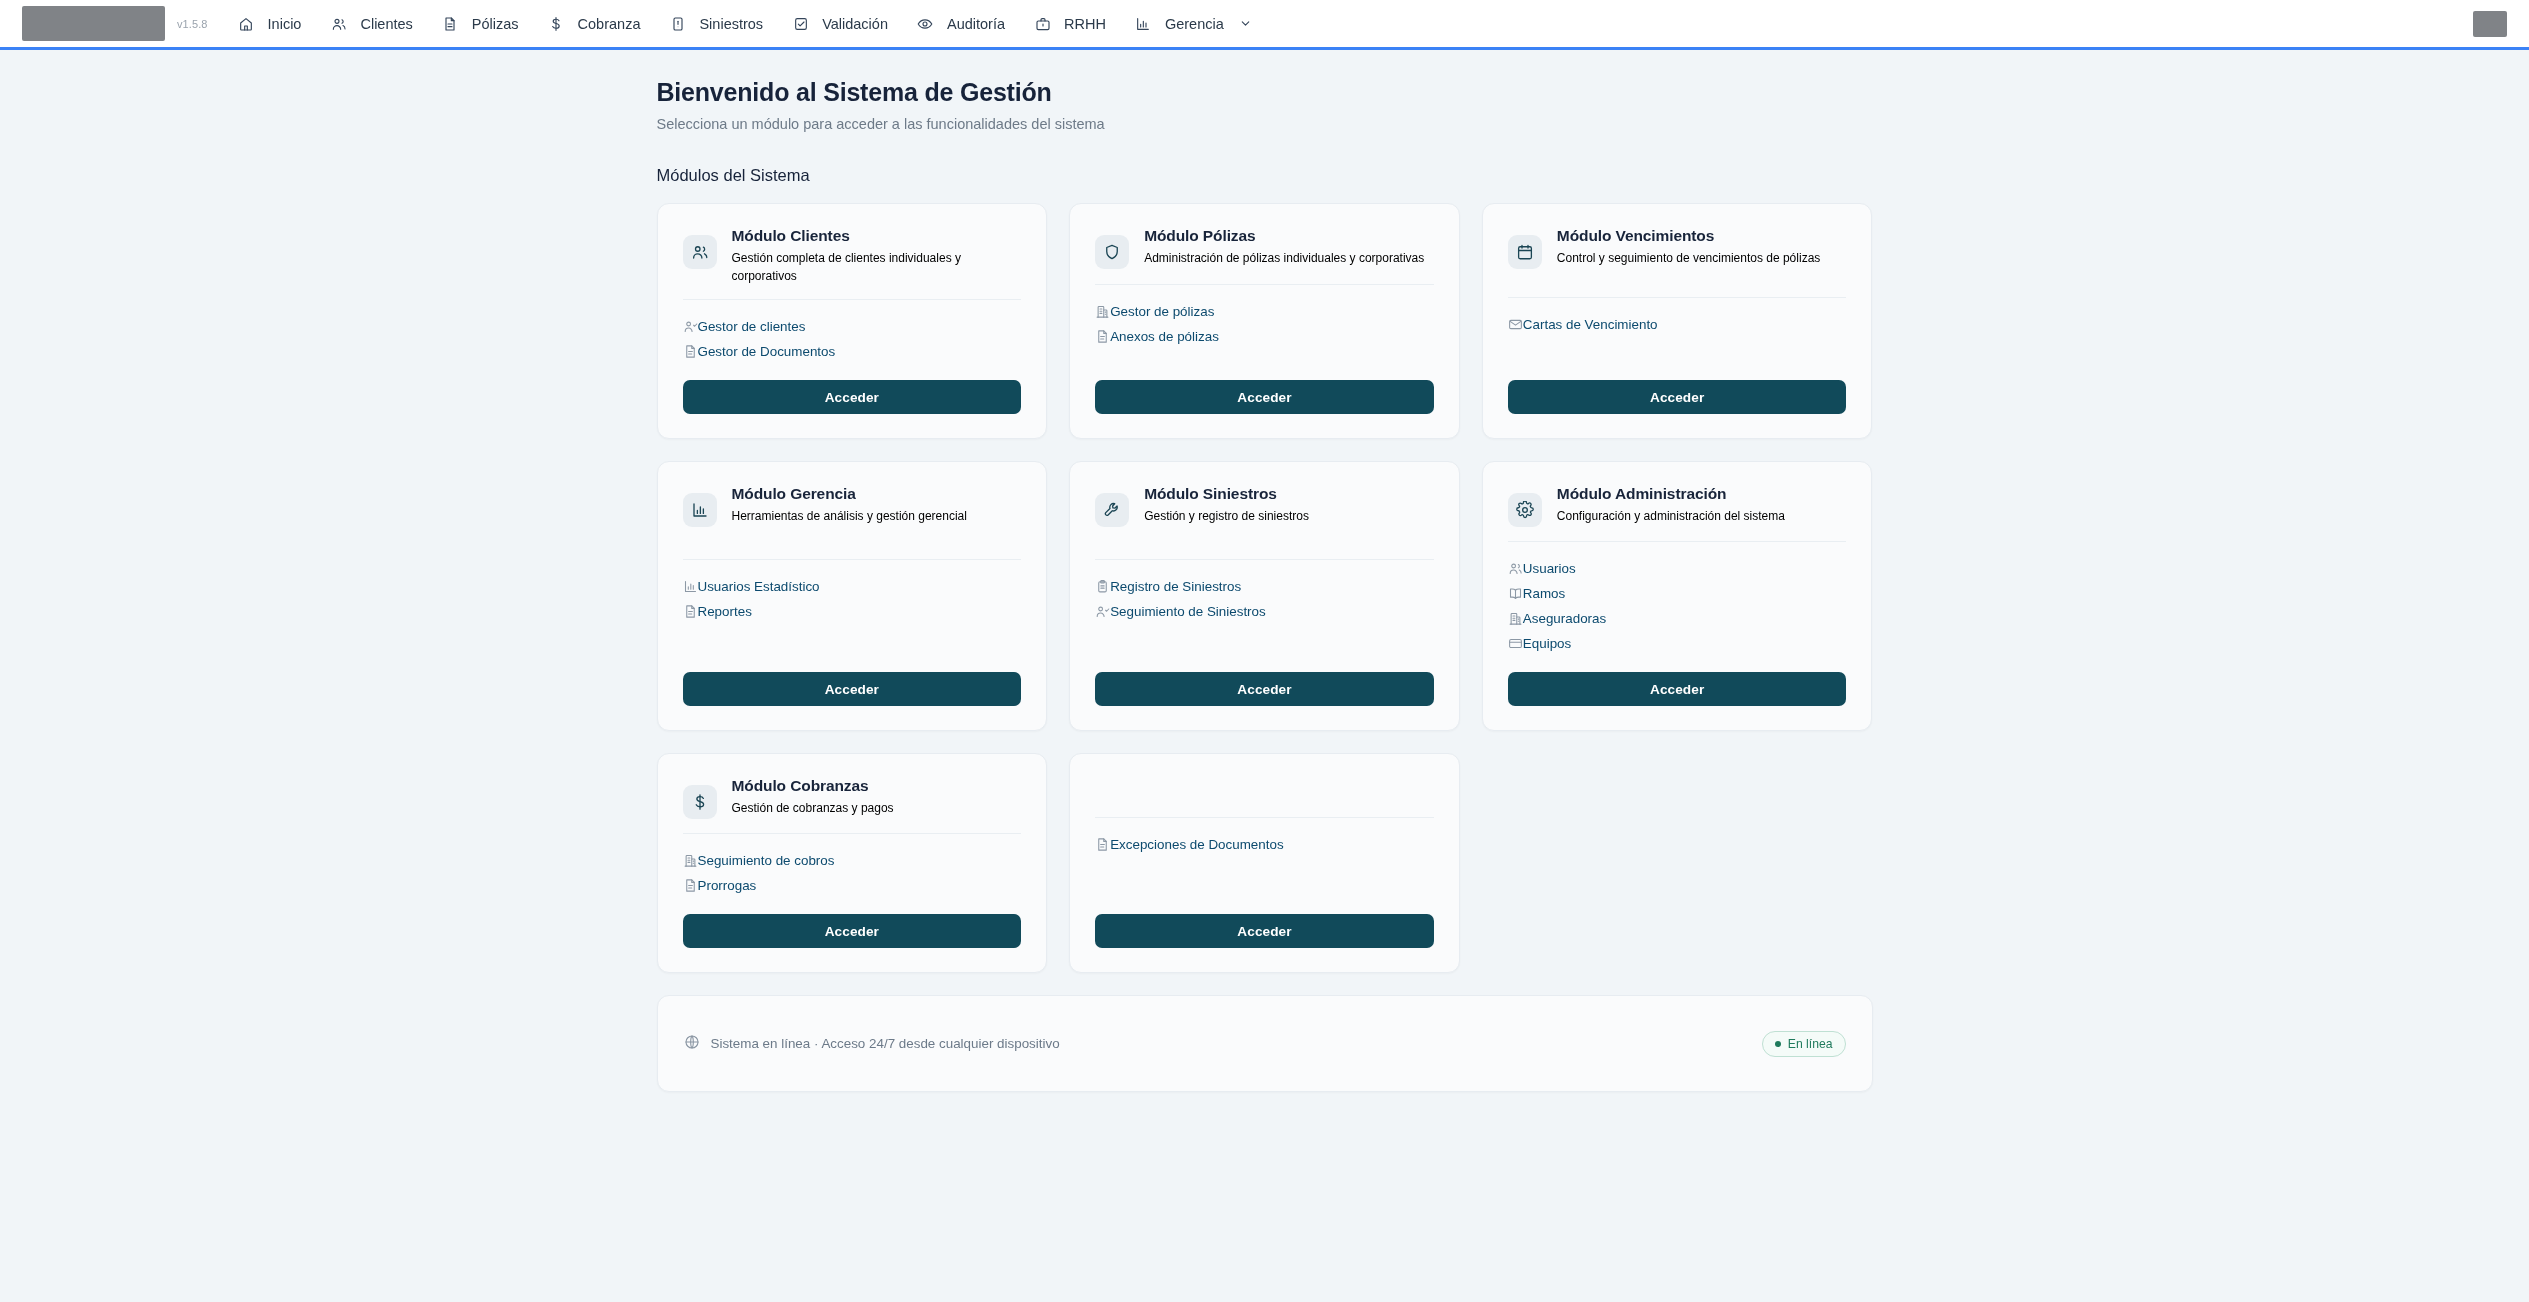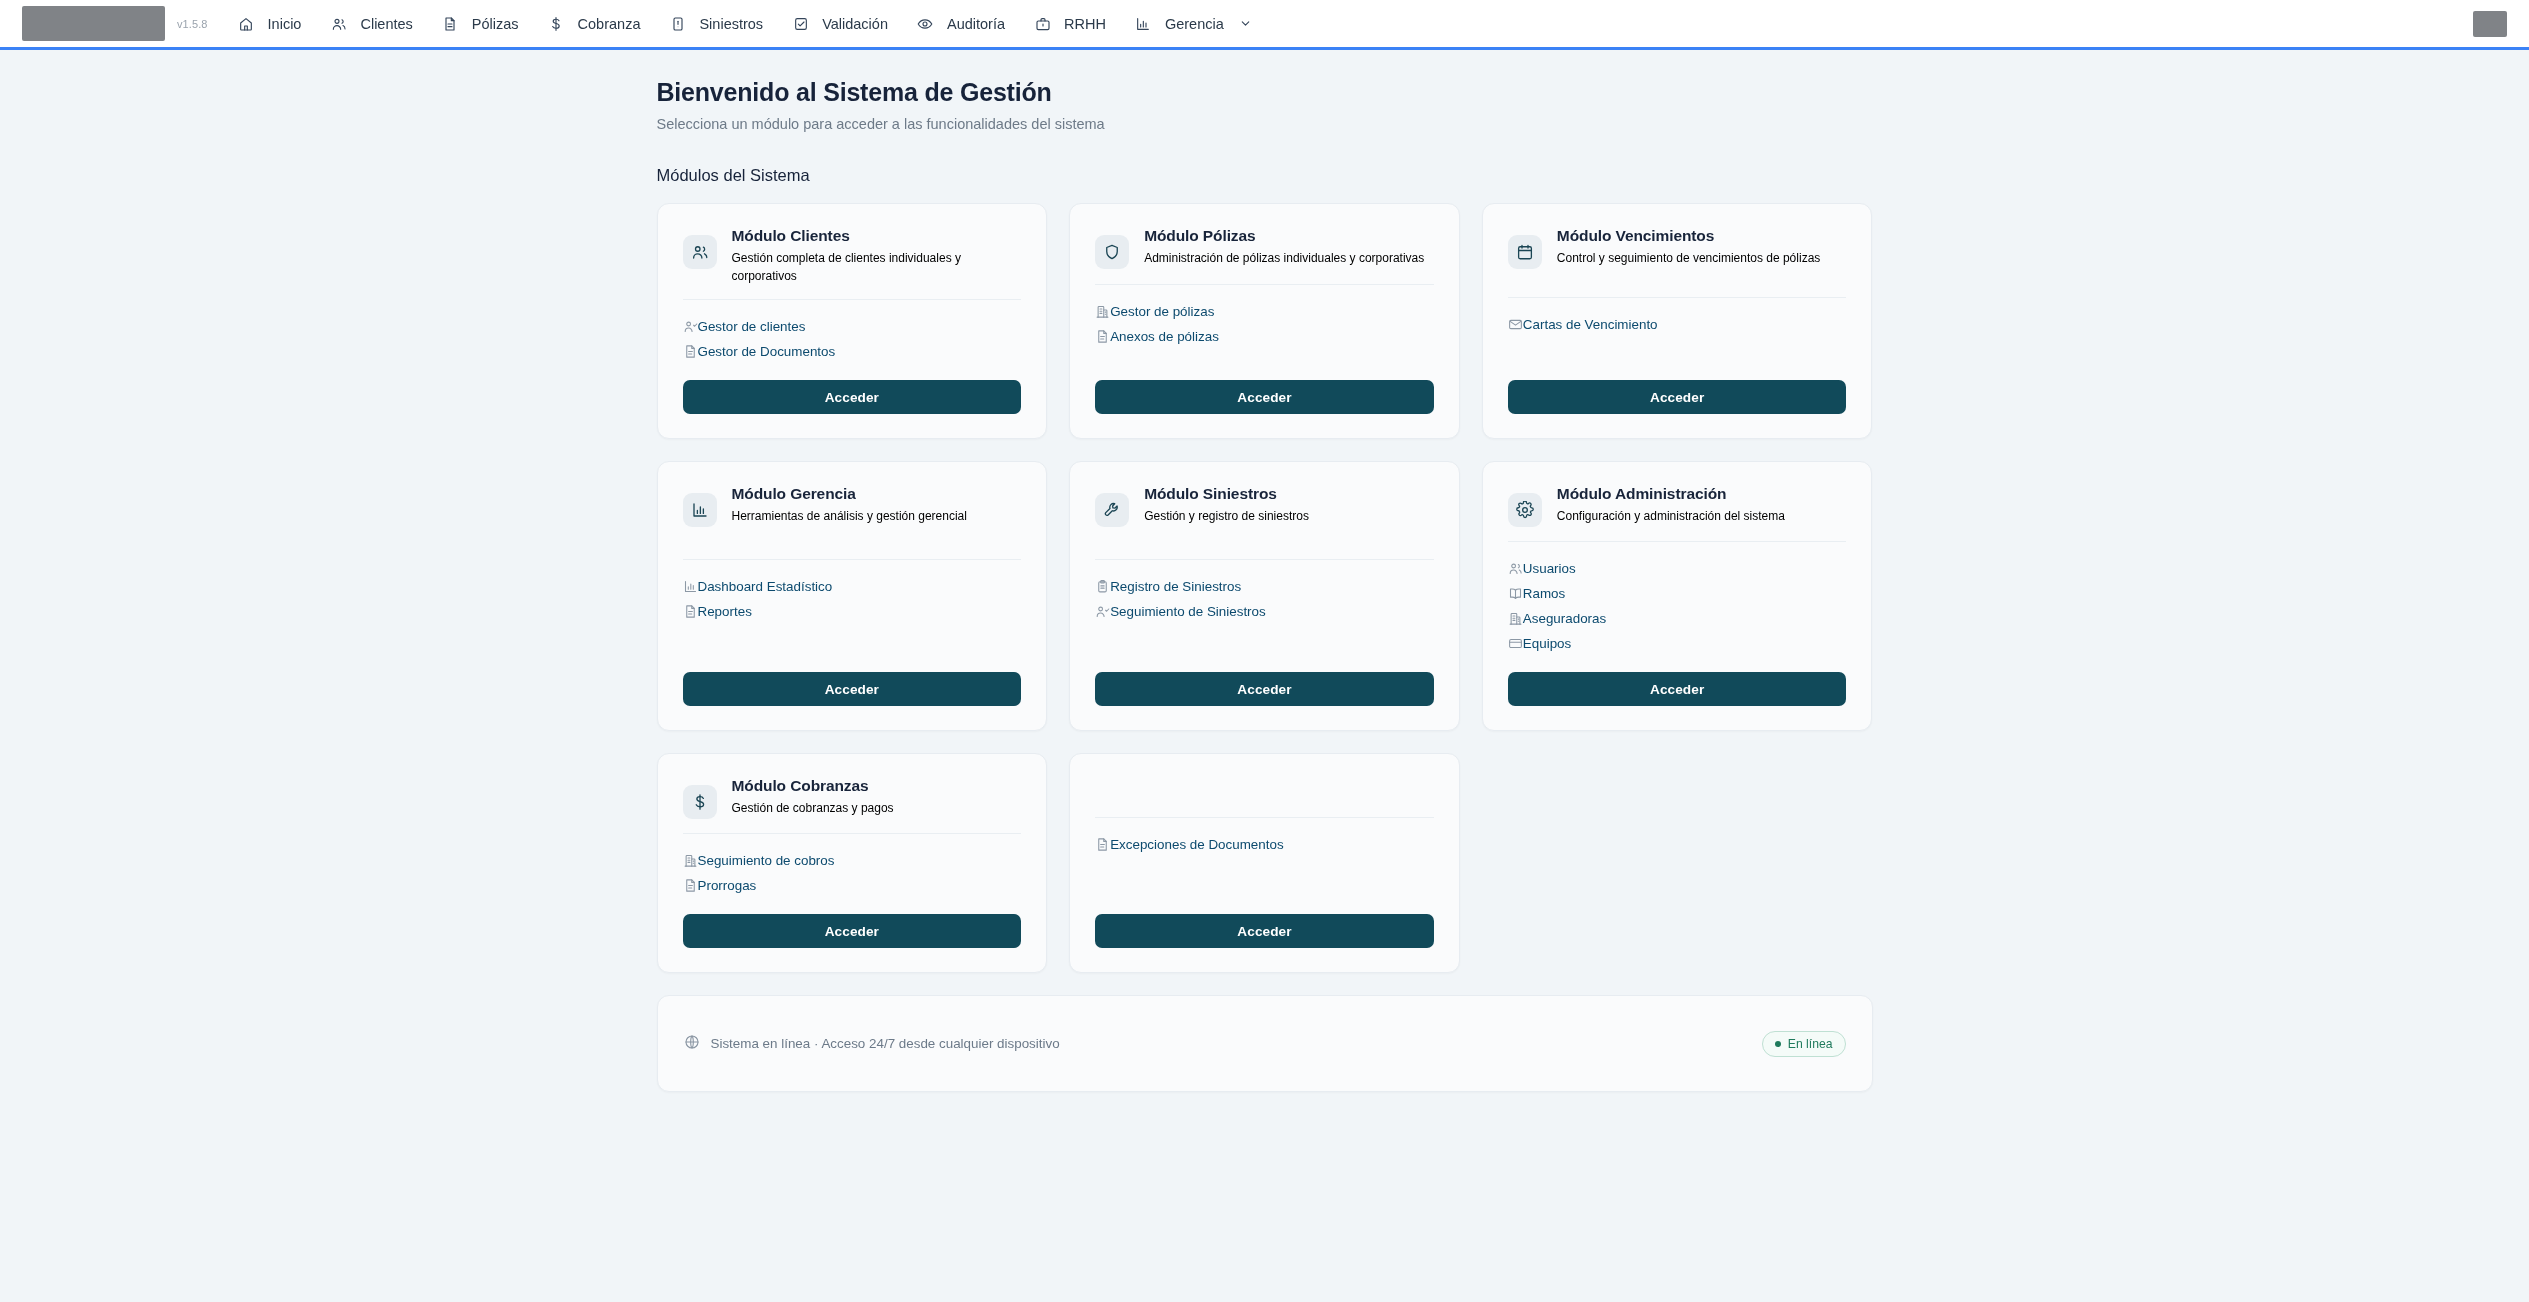--- a/index.html
+++ b/index.html
@@ -457,21 +457,21 @@
           <div class="card-spacer"></div>
           <div class="card-divider"></div>
           <div class="links">
             <div class="link-row">
               <span class="ico">
                 <svg width="15" height="15" viewBox="0 0 24 24" fill="none" stroke="#8c98a5" stroke-width="1.7" stroke-linecap="round" stroke-linejoin="round">
                   <path d="M4 4v16h16"></path>
                   <path d="M8.5 16.5v-4M12.5 16.5V8M16.5 16.5v-6"></path>
                 </svg>
               </span>
-              <span>Dashboard Estadístico</span>
+              <span>Usuarios Estadístico</span>
             </div>
             <div class="link-row">
               <span class="ico">
                 <svg width="15" height="15" viewBox="0 0 24 24" fill="none" stroke="#8c98a5" stroke-width="1.7" stroke-linecap="round" stroke-linejoin="round">
                   <path d="M6 3h8l4 4v14H6z"></path>
                   <path d="M14 3v4h4"></path>
                   <path d="M9 12h6M9 16h5"></path>
                 </svg>
               </span>
               <span>Reportes</span>

